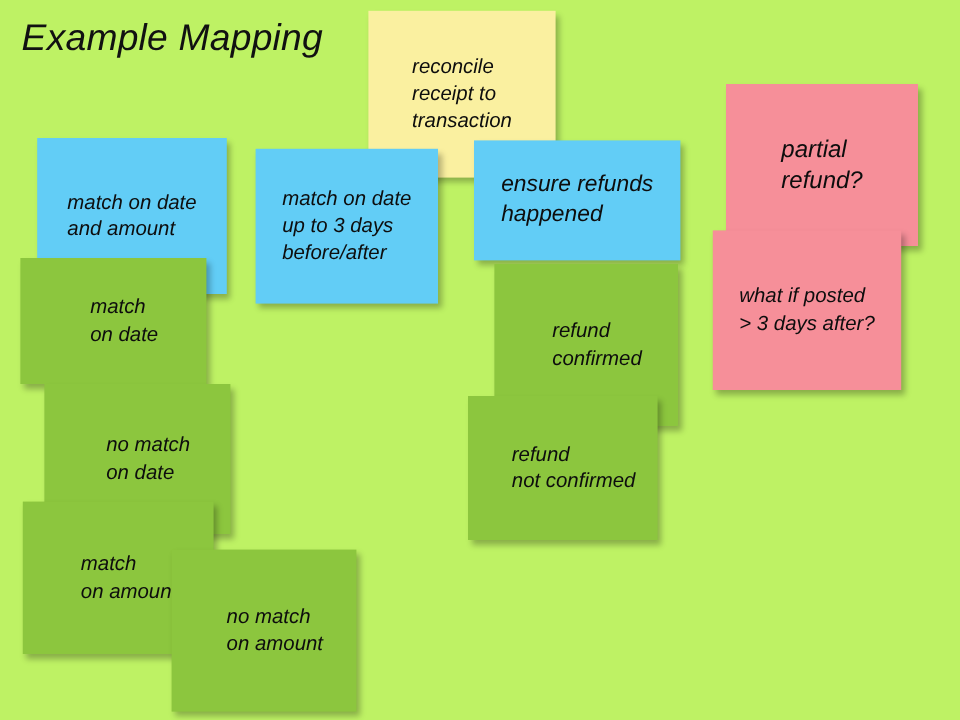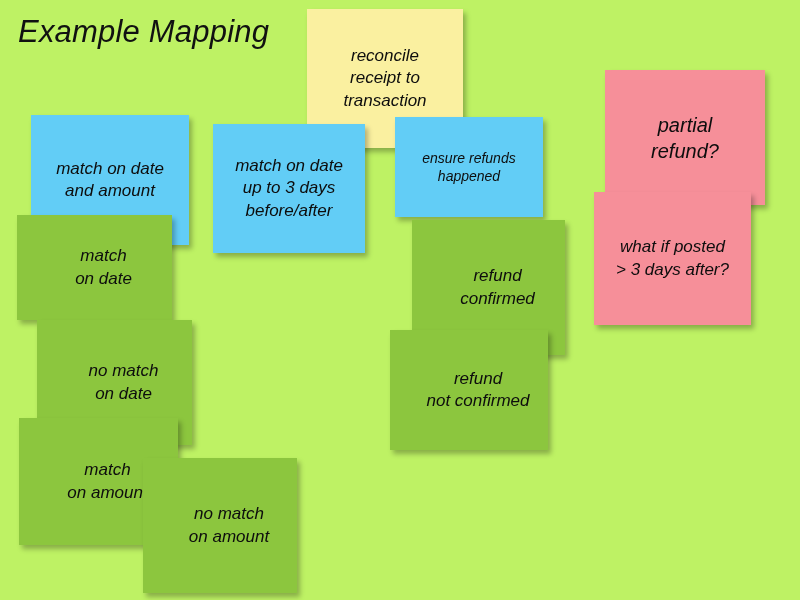--- a/index.html
+++ b/index.html
@@ -26,21 +26,20 @@
     color: #111111;
     letter-spacing: 0.2px;
     white-space: nowrap;
   }
   .sticky {
     position: absolute;
     box-sizing: border-box;
     display: flex;
     align-items: center;
     justify-content: center;
-    text-align: center;
     font-style: italic;
     font-weight: 400;
     color: #0d0d0d;
     line-height: 1.30;
     padding: 4px 6px;
     box-shadow: 3px 4px 5px rgba(0,0,0,0.28);
     user-select: none;
   }
   .sticky .txt {
     display: block;
@@ -66,21 +65,21 @@
       </div>
       <div class="sticky s-blue" style="left: 31px; top: 115px; width: 158px; height: 130px; z-index: 2; font-size: 17px;">
         <span class="txt">match on date
 and amount</span>
       </div>
       <div class="sticky s-blue" style="left: 213px; top: 124px; width: 152px; height: 129px; z-index: 2; font-size: 17px;">
         <span class="txt">match on date
 up to 3 days
 before/after</span>
       </div>
-      <div class="sticky s-blue" style="left: 395px; top: 117px; width: 148px; height: 100px; z-index: 2; font-size: 14px;">
+      <div class="sticky s-blue" style="left: 395px; top: 117px; width: 172px; height: 100px; z-index: 2; font-size: 19px;">
         <span class="txt">ensure refunds
 happened</span>
       </div>
       <div class="sticky s-green" style="left: 17px; top: 215px; width: 155px; height: 105px; z-index: 3; font-size: 17px;">
         <span class="txt">match
 on date</span>
       </div>
       <div class="sticky s-green" style="left: 37px; top: 320px; width: 155px; height: 125px; z-index: 4; font-size: 17px;">
         <span class="txt">no match
 on date</span>

